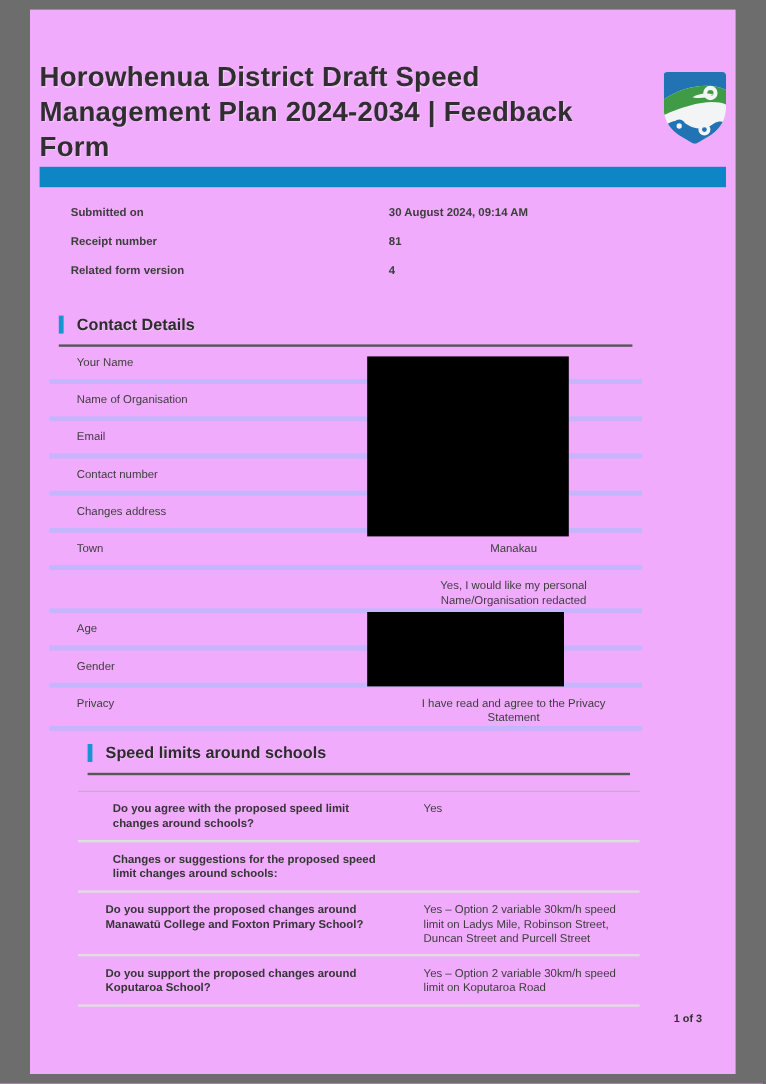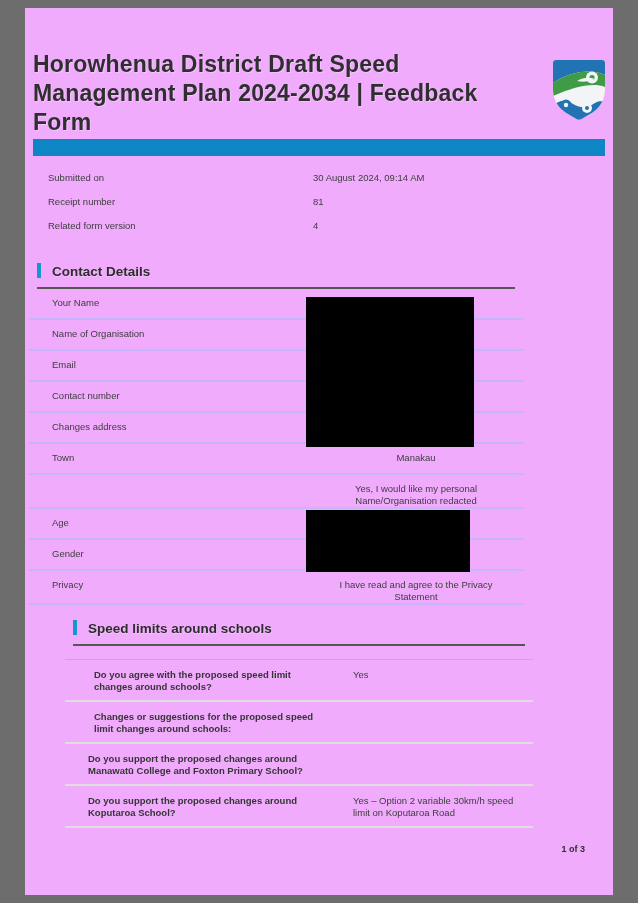--- a/index.html
+++ b/index.html
@@ -23,45 +23,45 @@
   }
   .logo{position:absolute;left:528px;top:52px;width:52px;height:60px;}
   .blue-bar{
     position:absolute;left:8px;top:131px;width:572px;height:17px;
     background:#0e86c6;
   }
   
   .meta{position:absolute;left:0;top:158px;width:588px;}
   .meta-row{
     display:grid;grid-template-columns:265px 1fr;
-    padding:6px 8px 6px 23px;height:24px;box-sizing:border-box;
+    padding:6px 8px 6px 34px;height:24px;box-sizing:border-box;font-weight:bold;
   }
   .meta-row .lbl,.meta-row .val{font-size:9.5px;color:#3d3d3d;}
   
   .section-header{
     position:relative;
     margin:0 8px 0 8px;
     padding:0 0 7px 15px;
     border-bottom:2px solid #565656;
   }
   .section-header .marker{
     position:absolute;left:0;top:1px;width:4px;height:15px;background:#1496d2;
   }
   .section-header .stitle{
     font-size:13.5px;font-weight:bold;color:#2d2d2d;
     text-shadow:0.5px 0.5px 0 rgba(255,255,255,0.25);
   }
-  .contact-section{position:absolute;left:4px;top:254px;width:494px;}
+  .contact-section{position:absolute;left:16px;top:254px;width:494px;}
   .schools-section{position:absolute;left:0;top:611px;width:468px;padding-left:40px;}
   
   .rows{margin-top:0;}
   .row{
     display:grid;grid-template-columns:265px 1fr;
     padding:8px 8px 0 23px;min-height:31px;box-sizing:border-box;
-    border-bottom:2px solid #c4b5fd;
+    border-bottom:4px solid #c4b5fd;
   }
   .row .lbl{font-size:9.5px;color:#3d3d3d;}
   .row .val{font-size:9.5px;color:#3d3d3d;line-height:12px;text-align:center;}
   .spacer-row{height:13px;border-bottom:1px solid #b7b7b7;}
   .qrow{
     display:grid;grid-template-columns:265px 1fr;
     padding:9px 8px 6px 23px;min-height:42px;box-sizing:border-box;
     border-bottom:2px solid #dedede;
   }
   .qrow .lbl{
@@ -185,20 +185,21 @@
     <div class="qrow indented">
       <span class="lbl">Do you agree with the proposed speed limit changes around schools?</span>
       <span class="val">Yes</span>
     </div>
     <div class="qrow indented">
       <span class="lbl">Changes or suggestions for the proposed speed limit changes around schools:</span>
       <span class="val"></span>
     </div>
     <div class="qrow">
       <span class="lbl">Do you support the proposed changes around Manawatū College and Foxton Primary School?</span>
+      <span class="val">Yes – Option 2 variable 30km/h speed limit on Ladys Mile, Robinson Street, Duncan Street and Purcell Street</span>
     </div>
     <div class="qrow">
       <span class="lbl">Do you support the proposed changes around Koputaroa School?</span>
       <span class="val">Yes – Option 2 variable 30km/h speed limit on Koputaroa Road</span>
     </div>
   </div>
 
   <div class="redaction redaction-1"></div>
   <div class="redaction redaction-2"></div>
 

